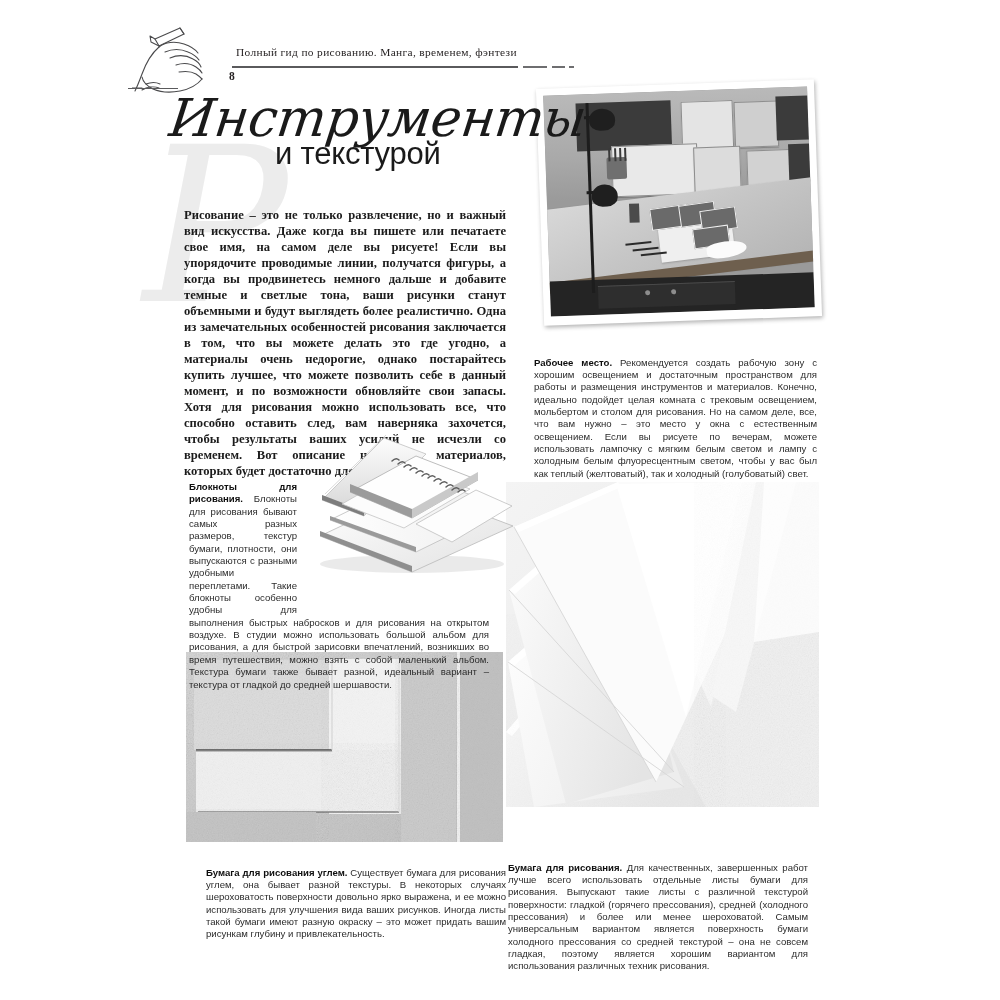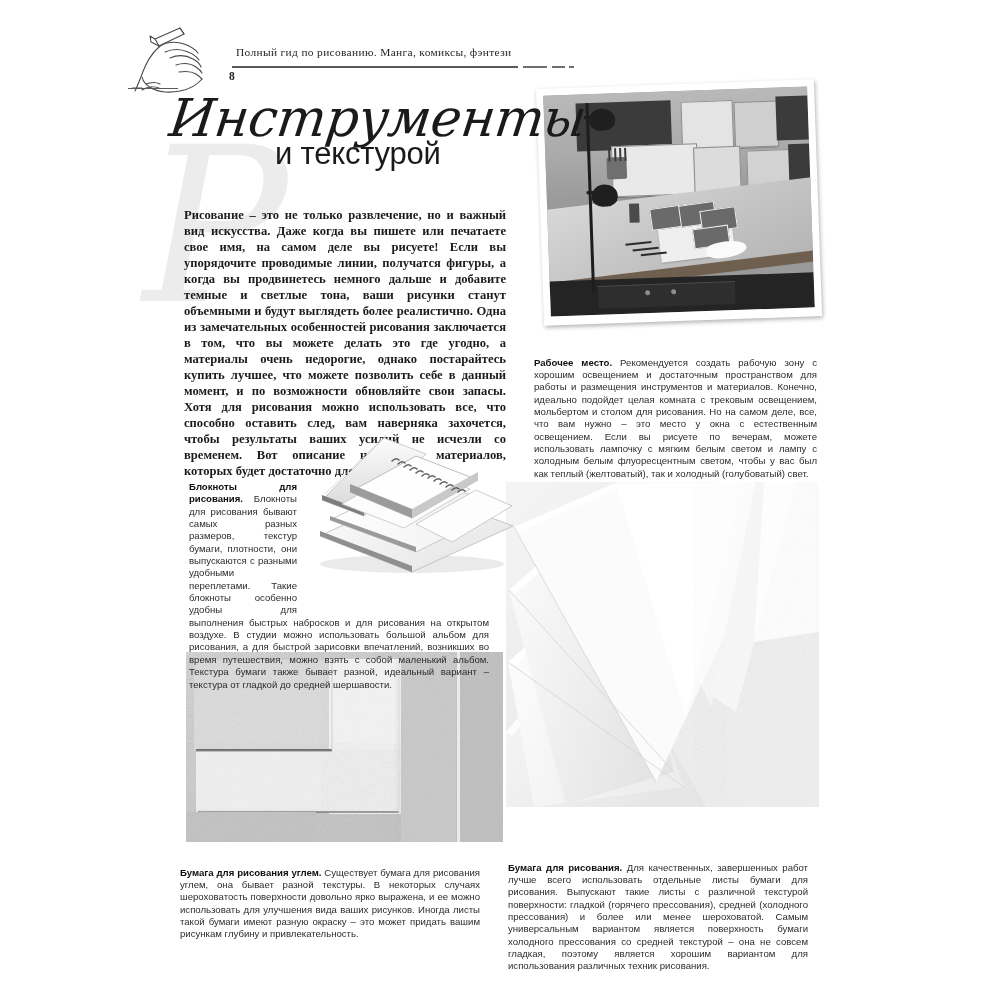--- a/index.html
+++ b/index.html
@@ -169,21 +169,21 @@
     margin-top: 44px;
   }
   #sketchbook-text .float-shape {
     float: right;
     width: 192px;
     height: 130px;
     shape-outside: polygon(0 0, 100% 0, 100% 100%, 0 100%);
   }
 
   #charcoal-text {
-    left: 180px;
+    left: 206px;
     top: 857px;
     width: 300px;
   }
 
   #drawpaper-text {
     left: 508px;
     top: 852px;
     width: 300px;
   }
 
@@ -375,21 +375,21 @@
         <path d="M47 50 C53 49, 59 49, 64 52 C67 54, 69 56, 70 57"></path>
 
         <path d="M27 25 C20 31, 14 41, 10 52 C7 60, 5 65, 3 69"></path>
         <path d="M70 57 C66 62, 58 67, 48 69 C38 71, 28 70, 21 67 C15 64, 11 60, 10 55"></path>
         <path d="M14 62 C19 60, 24 60, 28 62"></path>
         <path d="M10 68 C15 65, 22 64, 27 66"></path>
         <path d="M0 66 L10 66"></path>
       </g>
     </svg>
 
-    <div id="running-title">Полный гид по рисованию. Манга, комиксы, фэнтези</div>
+    <div id="running-title">Полный гид по рисованию. Манга, временем, фэнтези</div>
     <div id="header-rule"></div>
     <div id="header-rule-left"></div>
     <div class="dash" id="dash1"></div>
     <div class="dash" id="dash2"></div>
     <div class="dash" id="dash3"></div>
     <div id="page-number">8</div>
   </div>
 
   <div id="watermark">Р</div>
 

